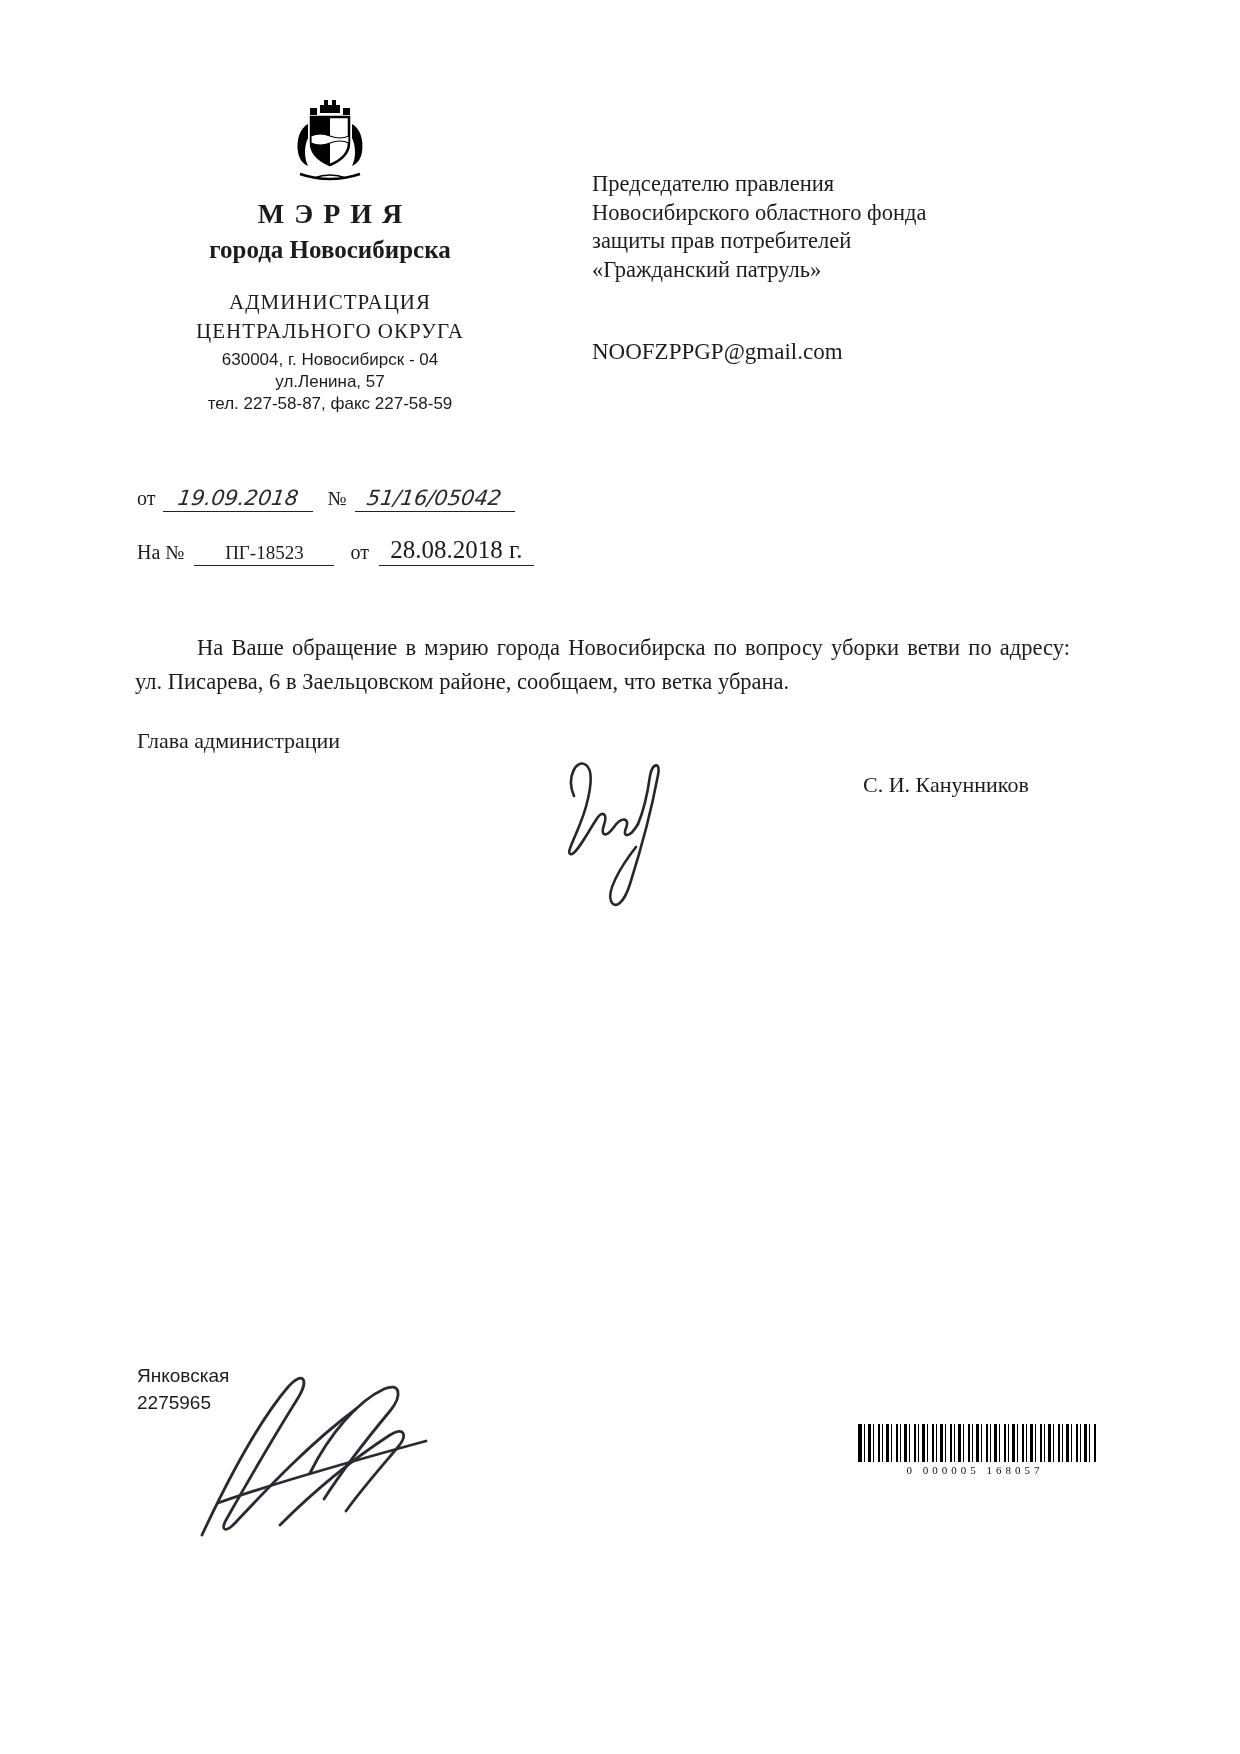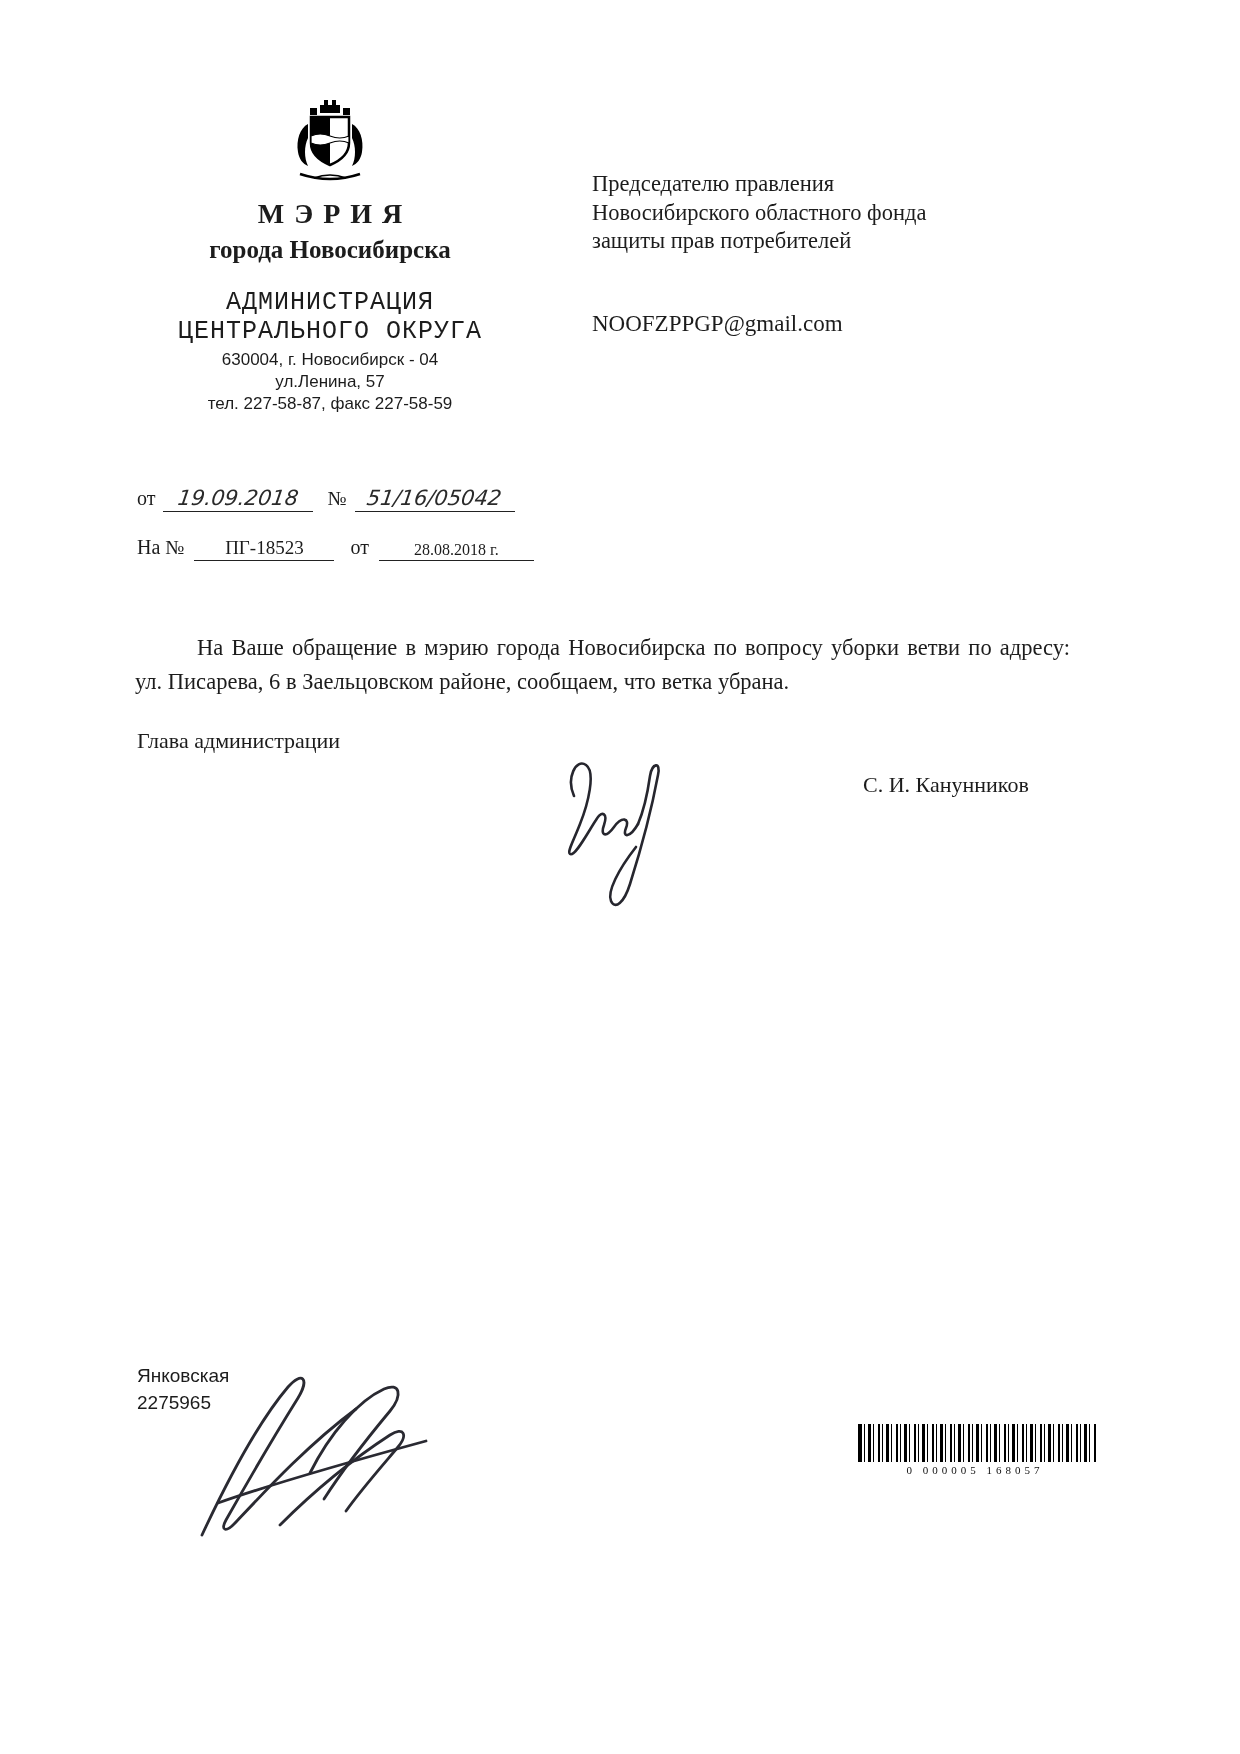--- a/index.html
+++ b/index.html
@@ -12,21 +12,21 @@
     color:#1c1c1c;
     overflow:hidden;
   }
   .abs{position:absolute;}
 
   
   .sender{left:130px;top:96px;width:400px;text-align:center;}
   .emblem{margin:0 auto 10px auto;width:100px;height:92px;}
   .org1{font-size:28px;font-weight:bold;letter-spacing:10px;text-indent:10px;margin-top:8px;}
   .org2{font-size:25px;font-weight:bold;margin-top:6px;}
-  .admin{font-family:Liberation Mono, monospace;font-size:25px;letter-spacing:1px;line-height:29px;text-align:center;}
+  .admin{font-family:Liberation Serif, serif;font-size:21px;letter-spacing:1px;line-height:29px;text-align:center;}
   .admin-wrap{margin-top:24px;}
   .districts{font-family:"Liberation Sans",sans-serif;font-size:15px;line-height:21px;margin-top:7px;}
   .addr{font-family:"Liberation Sans",sans-serif;font-size:17px;line-height:22px;margin-top:3px;}
 
   
   .ref1{left:137px;top:486px;width:470px;font-size:20px;}
   .ref2{left:137px;top:536px;width:470px;font-size:20px;}
   .lbl{display:inline-block;vertical-align:bottom;padding-bottom:2px;}
   .fill{
     display:inline-block;vertical-align:bottom;
@@ -35,21 +35,21 @@
   }
   .hand{
     font-family:"DejaVu Sans",sans-serif;
     font-style:italic;font-size:21px;
     display:inline-block;transform:skewX(-8deg);
     color:#2a2a2a;
   }
   .w150{width:150px;margin:0 14px 0 8px;}
   .w160{width:160px;margin-left:8px;}
   .w140{width:140px;margin:0 16px 0 10px;font-size:19px;}
-  .w155{width:155px;margin-left:10px;font-size:16px;}
+  .w155{width:155px;margin-left:10px;font-size:25px;}
 
   
   .recipient{left:592px;top:170px;width:470px;font-size:22.5px;line-height:28.5px;}
   .recipient-name{margin-top:43px;}
   .recipient-email{margin-top:54px;font-size:23px;}
 
   
   .body-par{
     left:135px;top:608px;width:935px;
     font-size:22.5px;line-height:34px;
@@ -123,20 +123,21 @@
     <span class="lbl">от</span><span class="fill w150"><span class="hand">19.09.2018</span></span><span class="lbl">№</span><span class="fill w160"><span class="hand">51/16/05042</span></span>
   </div>
   <div class="abs ref2">
     <span class="lbl">На №</span><span class="fill w140">ПГ-18523</span><span class="lbl">от</span><span class="fill w155">28.08.2018 г.</span>
   </div>
 
   <div class="abs recipient">
     <div>Председателю правления</div>
     <div>Новосибирского областного фонда</div>
     <div>защиты прав потребителей</div>
+    <div>«Гражданский патруль»</div>
     <div class="recipient-email">NOOFZPPGP@gmail.com</div>
   </div>
 
   <p class="abs body-par">На Ваше обращение в мэрию города Новосибирска  по вопросу уборки ветви по адресу: ул. Писарева, 6 в Заельцовском районе, сообщаем, что ветка убрана.</p>
 
   <div class="abs sig-title">Глава администрации</div>
   <div class="abs sig-name">С. И. Канунников</div>
   <div class="abs sig-svg">
     <svg viewBox="0 0 170 190" width="170" height="190" aria-hidden="true">
       <g fill="none" stroke="#26262e" stroke-width="2.6" stroke-linecap="round">

